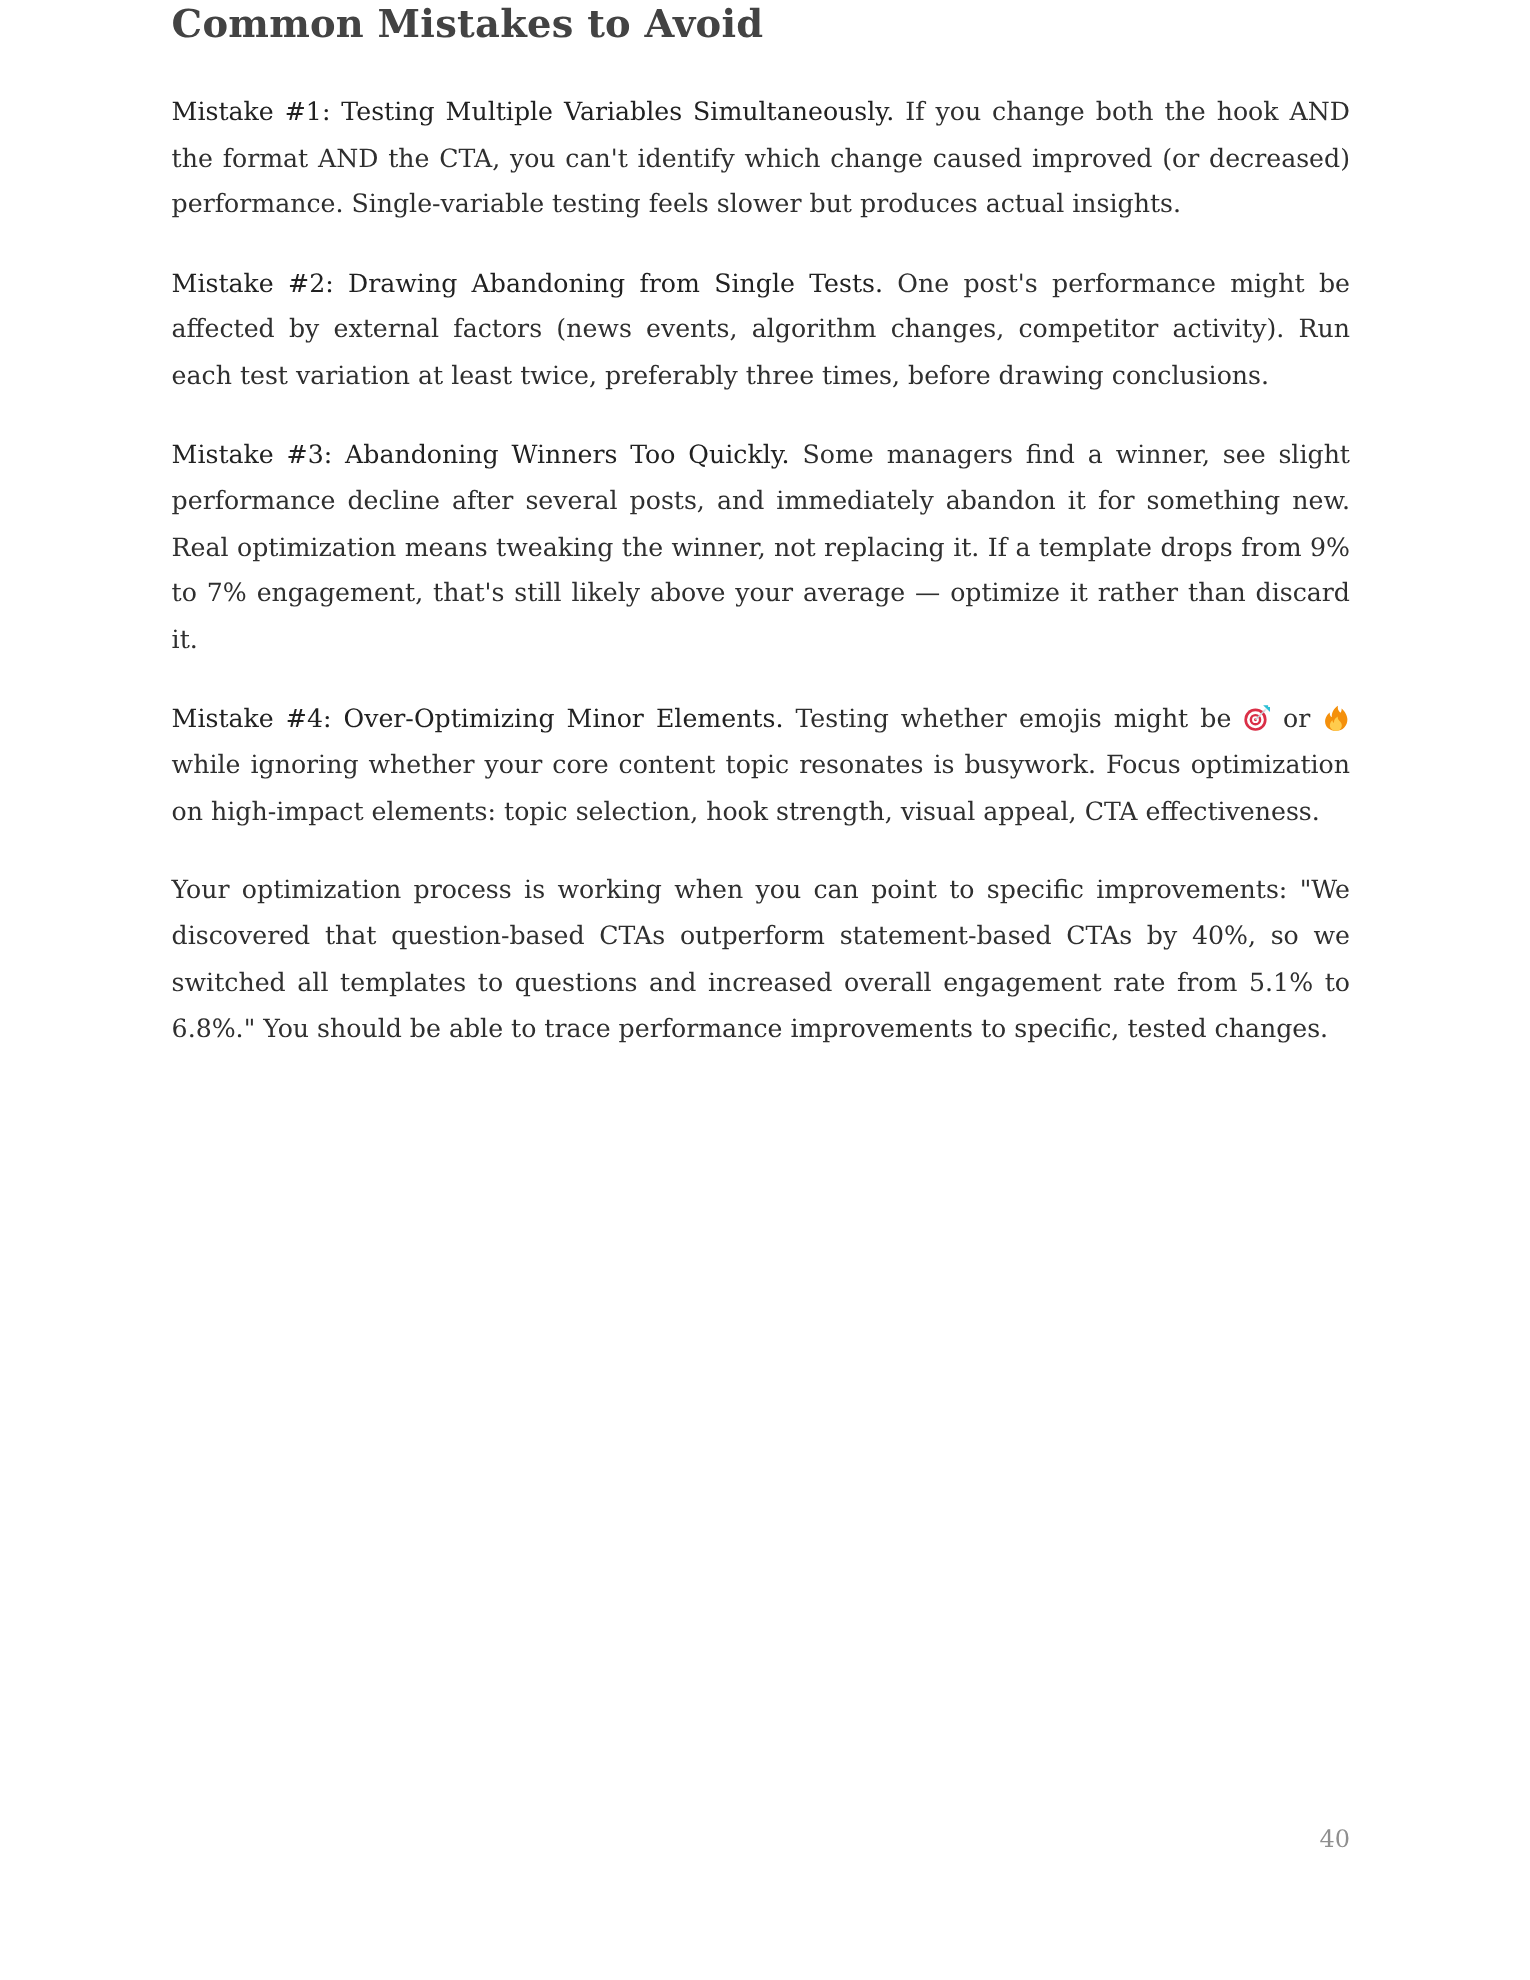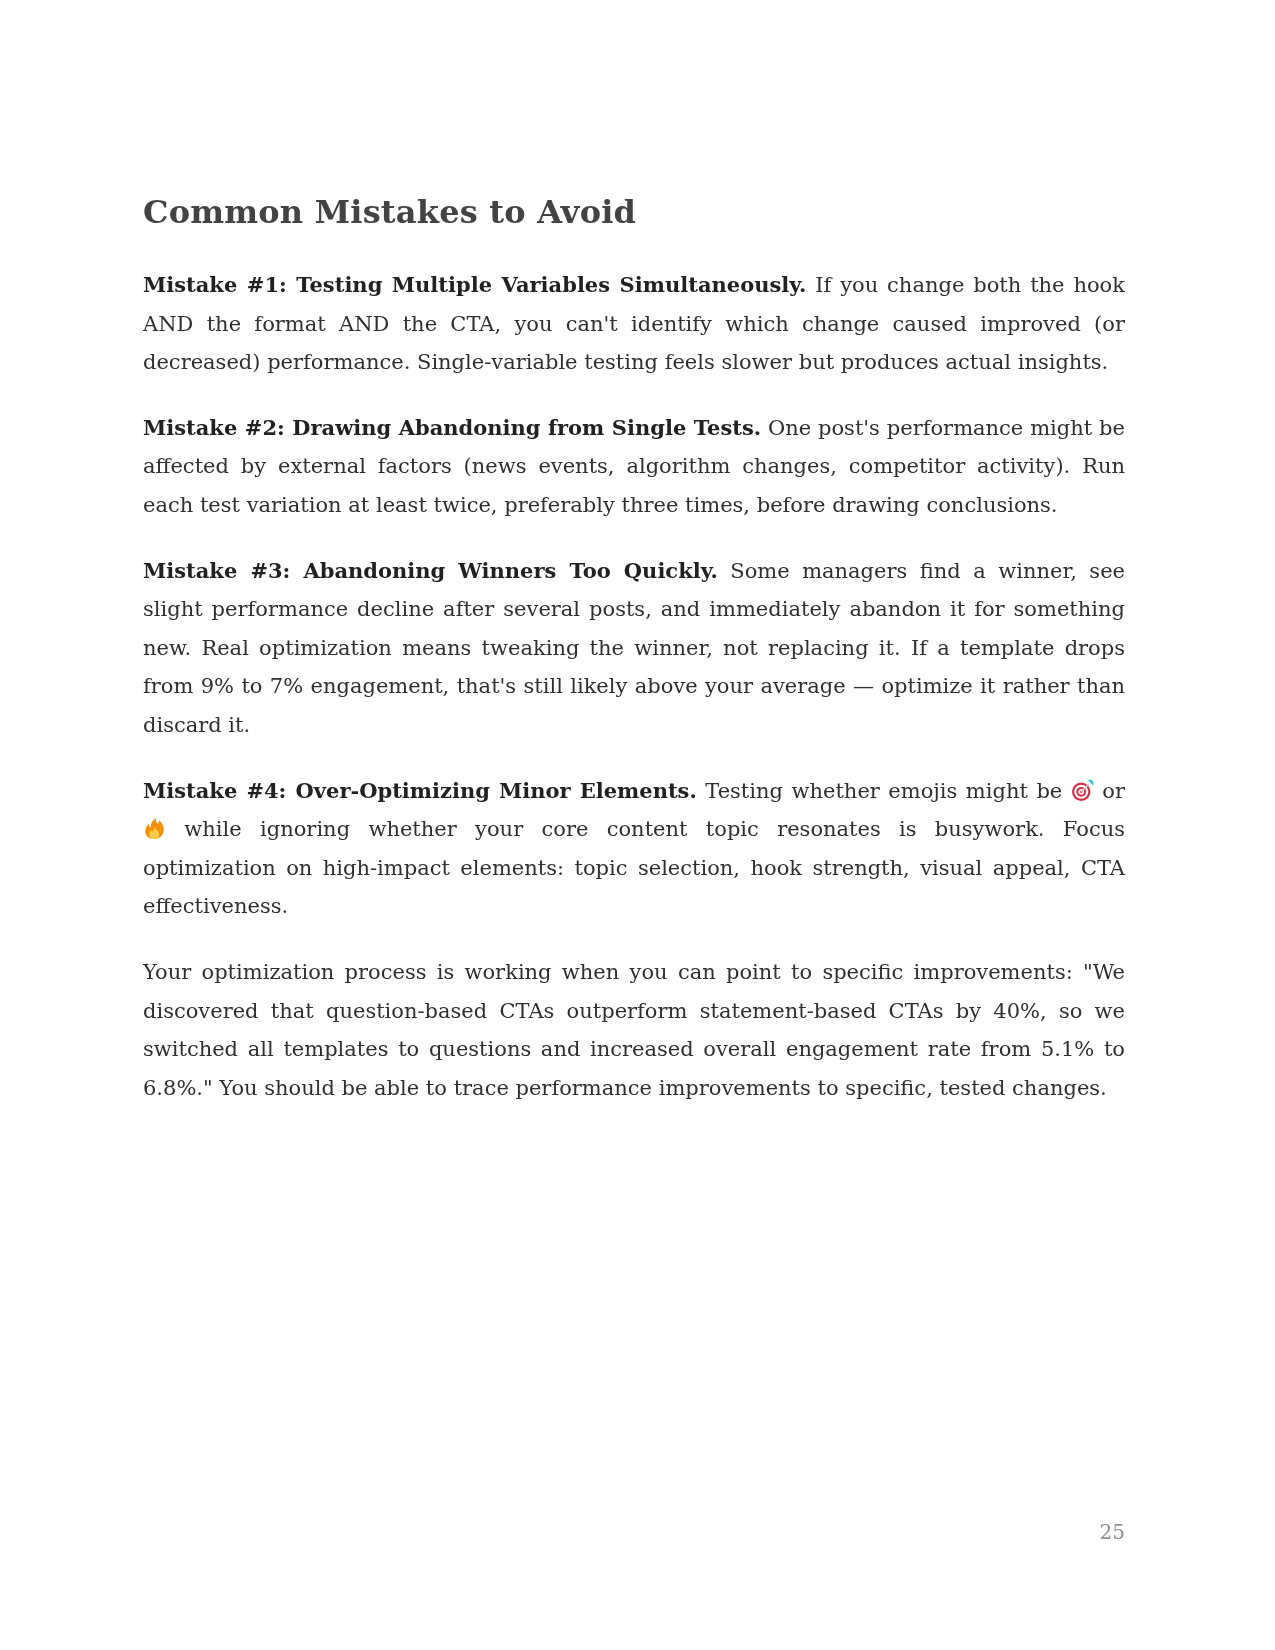--- a/index.html
+++ b/index.html
@@ -13,41 +13,40 @@
   .page {
     position: relative;
     width: 1275px;
     height: 1650px;
     background: #ffffff;
     overflow: hidden;
   }
   .content {
     position: absolute;
     left: 143px;
-    top: 12px;
+    top: 0;
     width: 982px;
-    padding-top: 180px;
   }
   h1.doc-heading {
     font-size: 32px;
     line-height: 40px;
     font-weight: 700;
     color: #434343;
     letter-spacing: 0.2px;
   }
   h1.first-heading { margin: 0 0 34px 0; }
   h1.second-heading { margin: 46px 0 26px 0; }
   p.body-para {
     font-size: 21px;
     line-height: 38.6px;
     color: #2f2f2f;
     text-align: justify;
     margin: 0 0 27px 0;
   }
-  p.body-para strong { font-weight: 700; color: #212121; }
+  p.body-para strong { font-weight: 400; color: #212121; }
   .emoji {
     display: inline-block;
     width: 23px;
     height: 23px;
     vertical-align: -4px;
   }
   .page-number {
     position: absolute;
     top: 1520px;
     right: 150px;
@@ -81,14 +80,14 @@
         </svg><span> or </span><svg class="emoji" viewBox="0 0 36 36" aria-hidden="true">
           <path fill="#F4900C" d="M18 34.5c-8.6 0-14.5-4.9-14.5-12.2 0-5.1 3.1-9.7 6.2-11.8-.5 3 .6 5 2.6 6C11.8 10 15 5.4 20.3 1.6c-.9 4.1.7 6.7 3.1 9.2 1.2-1.5 1.9-3.3 1.6-5.6 4.1 3.3 7.6 8.9 7.6 14.5 0 8.2-5.9 14.8-14.6 14.8z"></path>
           <path fill="#FFCC4D" d="M18 34.5c-4.6 0-8.3-2.8-8.3-7.2 0-3.1 1.8-5.5 3.6-6.7-.2 1.5.5 2.8 1.8 3.3-.3-3.5 1.9-6.2 5-8 -.4 2.5.6 4.2 2.3 5.7 1.8 1.7 2.9 3.5 2.9 5.7 0 4.4-2.7 7.2-7.3 7.2z"></path>
         </svg><span> while ignoring whether your core content topic resonates is busywork. Focus optimization on high-impact elements: topic selection, hook strength, visual appeal, CTA effectiveness.</span></p>
 
 
     <p class="body-para"><span>Your optimization process is working when you can point to specific improvements: "We discovered that question-based CTAs outperform statement-based CTAs by 40%, so we switched all templates to questions and increased overall engagement rate from 5.1% to 6.8%." You should be able to trace performance improvements to specific, tested changes.</span></p>
 
   </div>
 
-  <div class="page-number">25</div>
+  <div class="page-number">40</div>
 </div>
 
 </body></html>

